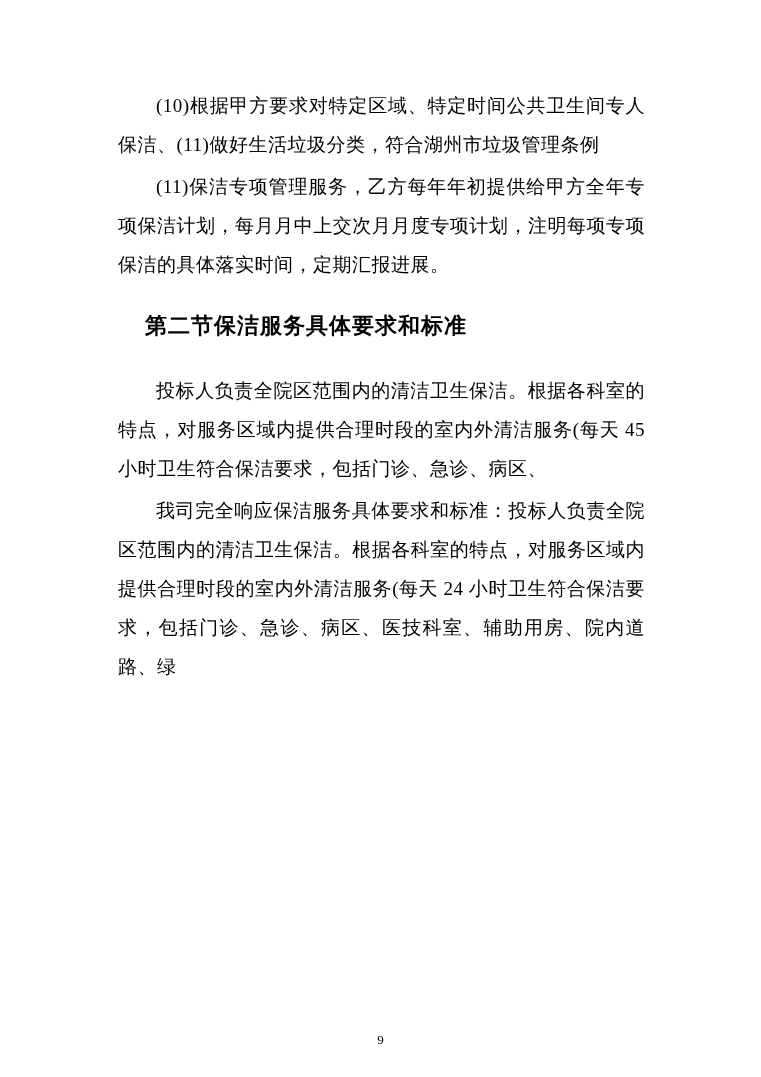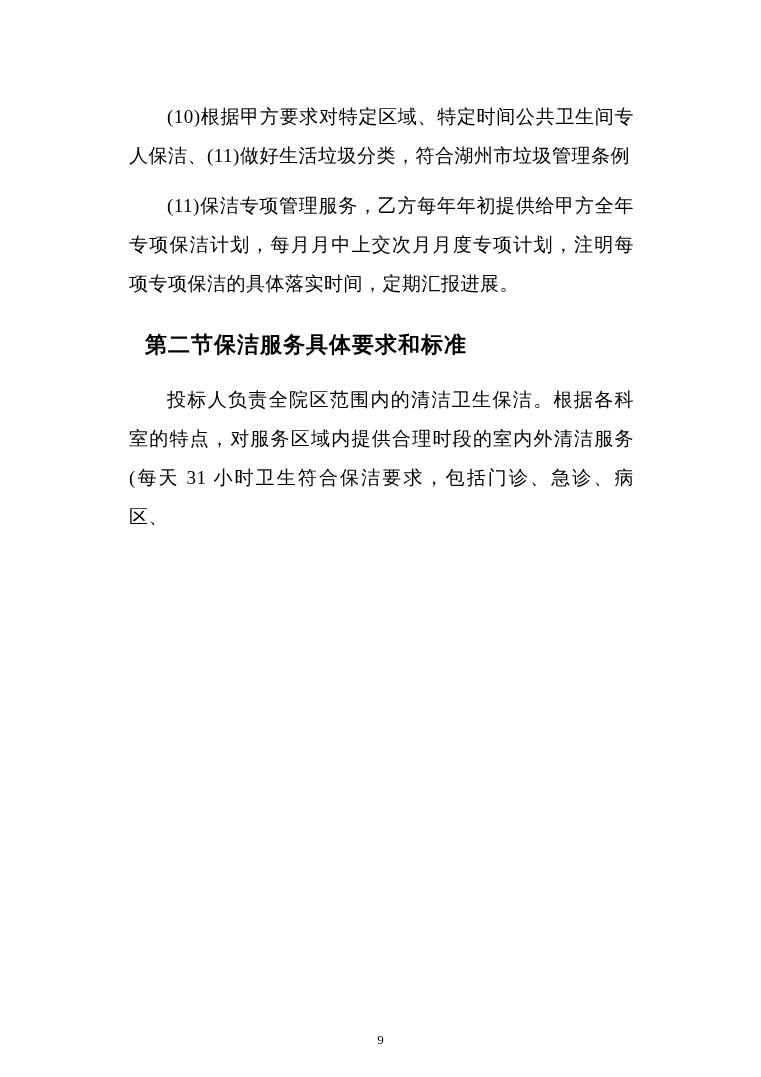--- a/index.html
+++ b/index.html
@@ -16,36 +16,36 @@
     color: #000000;
   }
   .page {
     position: absolute;
     top: 0; left: 0; right: 0; bottom: 0;
     padding: 86px 116px 0 118px;
     box-sizing: border-box;
     background: #ffffff;
   }
   .para {
-    margin: 11px;
+    margin: 0;
     font-size: 19px;
     line-height: 39px;
     text-align: justify;
     text-indent: 2em;
     letter-spacing: 0.5px;
     word-break: break-all;
   }
   .para + .para {
     margin-top: 3px;
   }
   .section-heading {
     font-size: 22px;
     font-weight: bold;
     line-height: 30px;
-    margin: 27px 0 20px 0;
+    margin: 27px 0 30px 0;
     text-indent: 27px;
     letter-spacing: 1px;
   }
   .page-number {
     position: absolute;
     bottom: 30px;
     left: 0;
     right: 0;
     text-align: center;
     font-size: 13px;
@@ -57,20 +57,21 @@
 
 <div class="page">
 
   <p class="para">(10)根据甲方要求对特定区域、特定时间公共卫生间专人保洁、(11)做好生活垃圾分类，符合湖州市垃圾管理条例</p>
 
 
   <p class="para">(11)保洁专项管理服务，乙方每年年初提供给甲方全年专项保洁计划，每月月中上交次月月度专项计划，注明每项专项保洁的具体落实时间，定期汇报进展。</p>
 
   <h2 class="section-heading">第二节保洁服务具体要求和标准</h2>
 
-  <p class="para">投标人负责全院区范围内的清洁卫生保洁。根据各科室的特点，对服务区域内提供合理时段的室内外清洁服务(每天 31 小时卫生符合保洁要求，包括门诊、急诊、病区、</p>
+  <p class="para">投标人负责全院区范围内的清洁卫生保洁。根据各科室的特点，对服务区域内提供合理时段的室内外清洁服务(每天 45 小时卫生符合保洁要求，包括门诊、急诊、病区、</p>
 
 
 
+  <p class="para">我司完全响应保洁服务具体要求和标准：投标人负责全院区范围内的清洁卫生保洁。根据各科室的特点，对服务区域内提供合理时段的室内外清洁服务(每天 24 小时卫生符合保洁要求，包括门诊、急诊、病区、医技科室、辅助用房、院内道路、绿</p>
 
   <div class="page-number">9</div>
 
 </div>
 
 </body></html>

